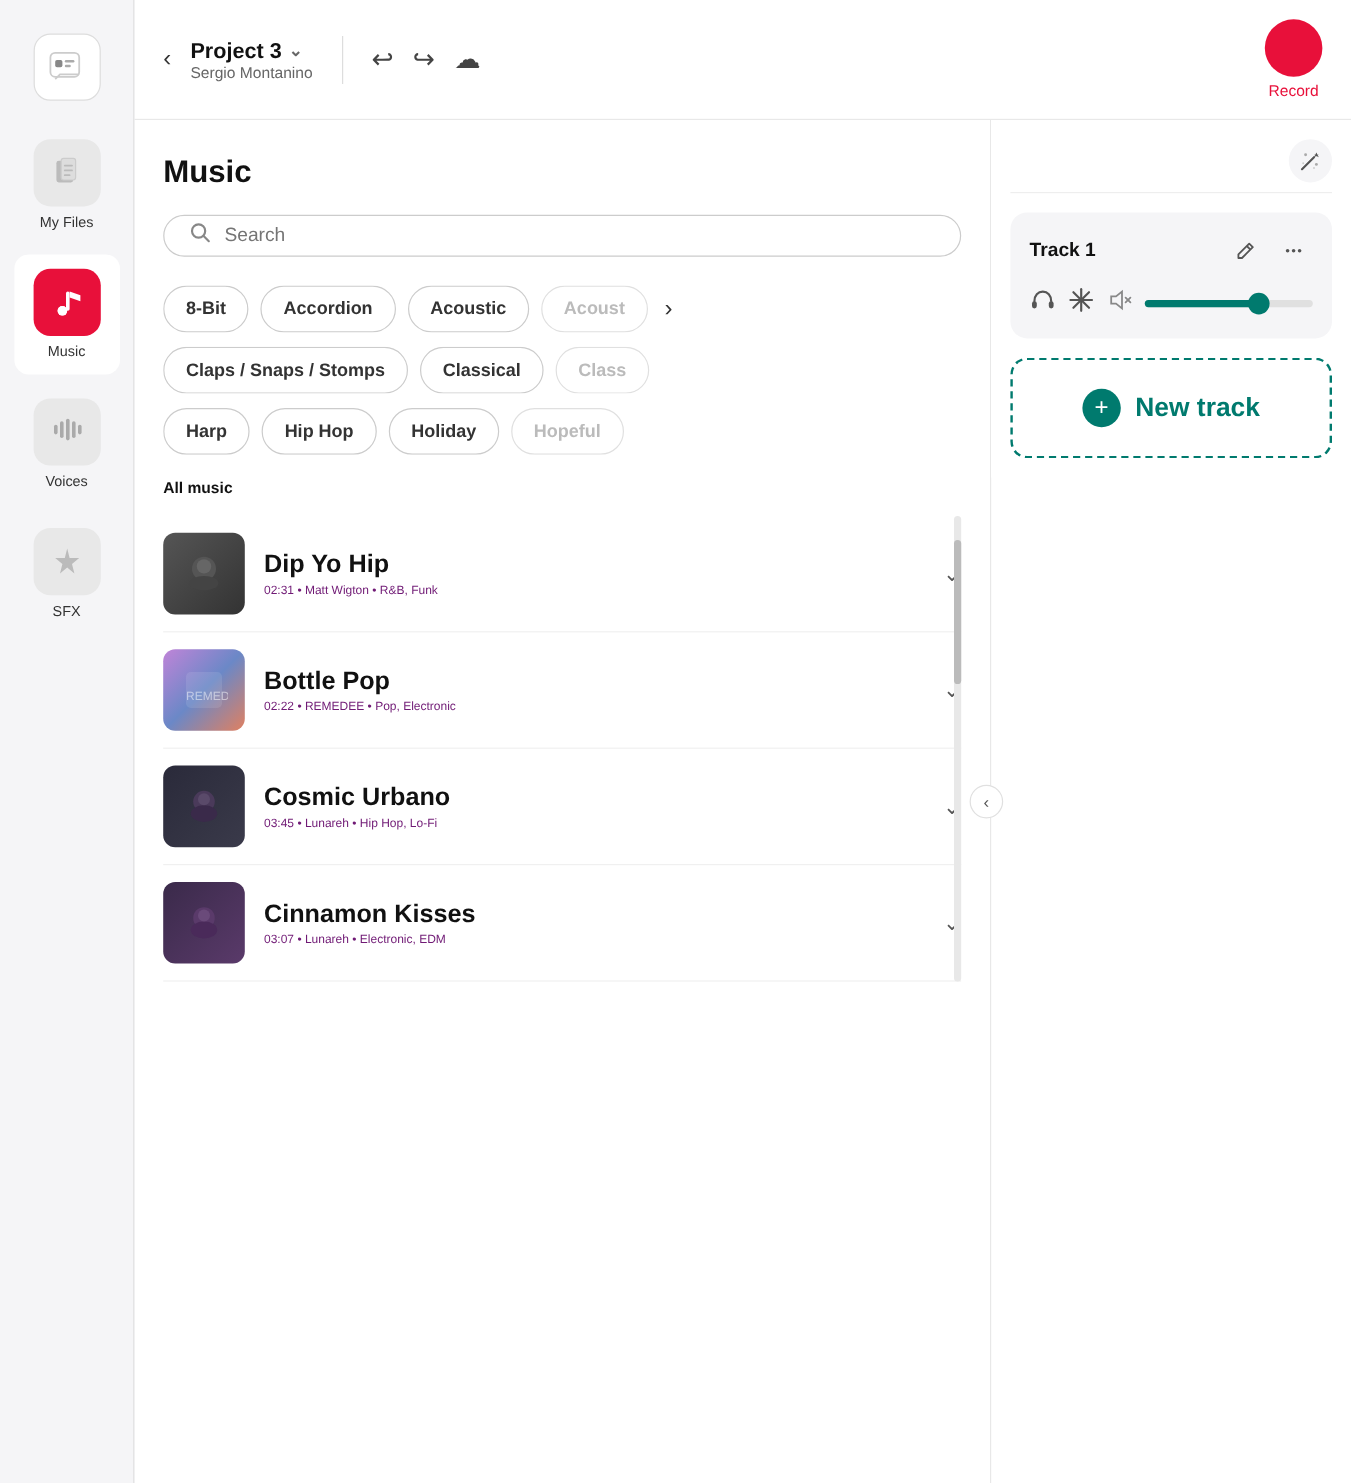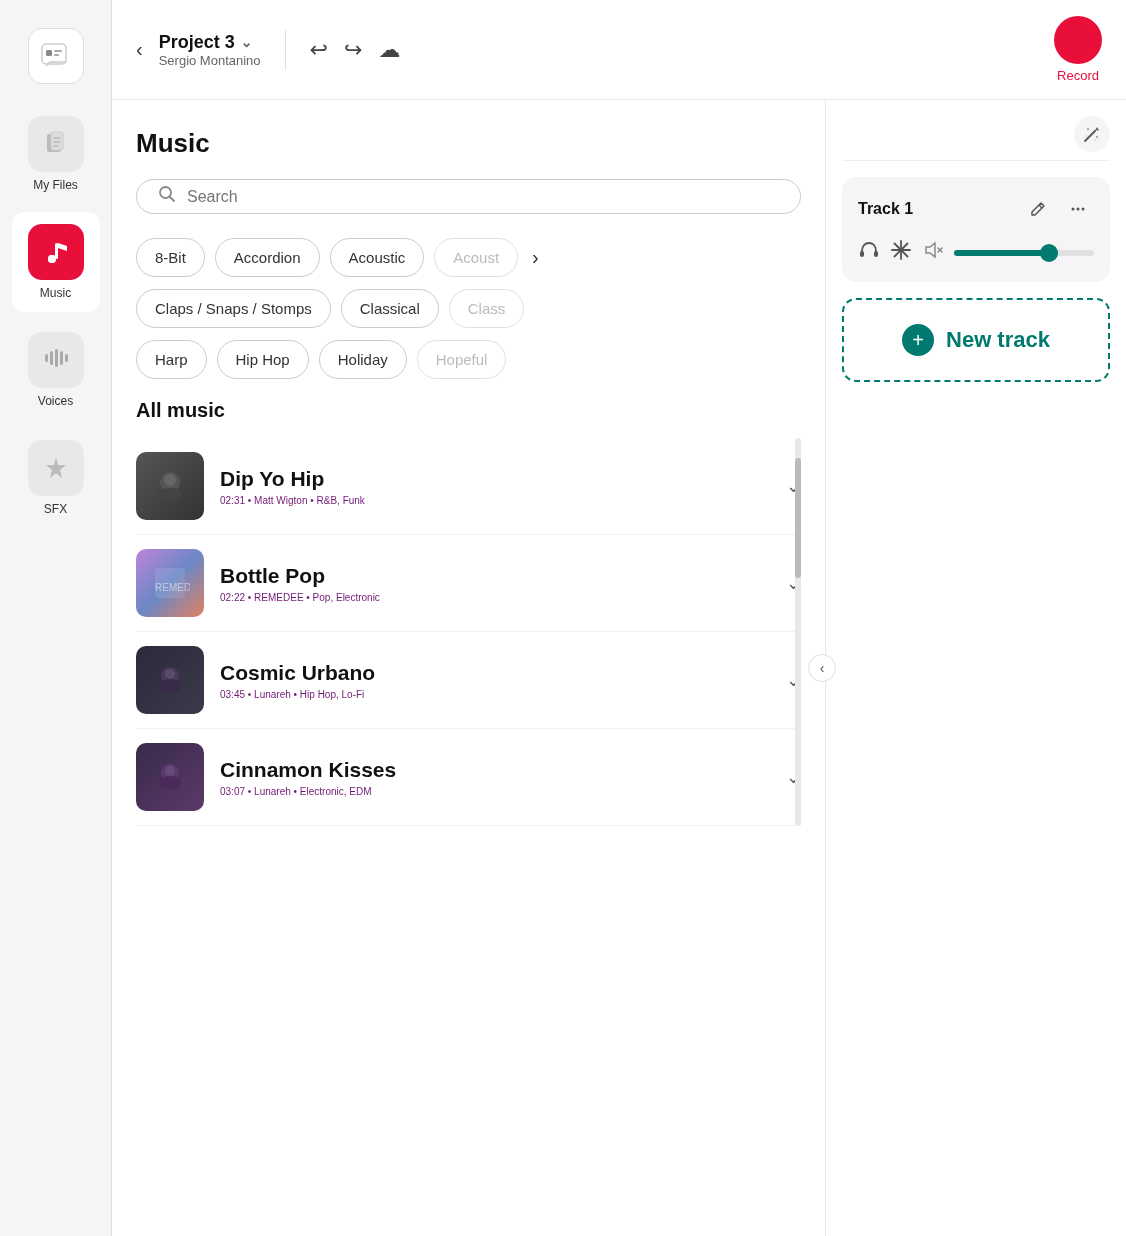--- a/index.html
+++ b/index.html
@@ -183,32 +183,33 @@
     }
     .tag {
       padding: 10px 18px;
       border: 1.5px solid #ccc;
       border-radius: 24px;
       font-size: 15px;
       color: #333;
       cursor: pointer;
       white-space: nowrap;
       flex-shrink: 0;
+      font-weight: bold;
     }
     .tag.faded { color: #bbb; border-color: #e0e0e0; }
     .chevron-right {
       font-size: 20px;
       color: #333;
       cursor: pointer;
       margin-left: 4px;
     }
 
     
     .section-title {
-      font-size: 20px;
+      font-size: 13px;
       font-weight: 600;
       color: #111;
       margin-bottom: 16px;
       margin-top: 8px;
     }
 
     
     .track-item {
       display: flex;
       align-items: center;

